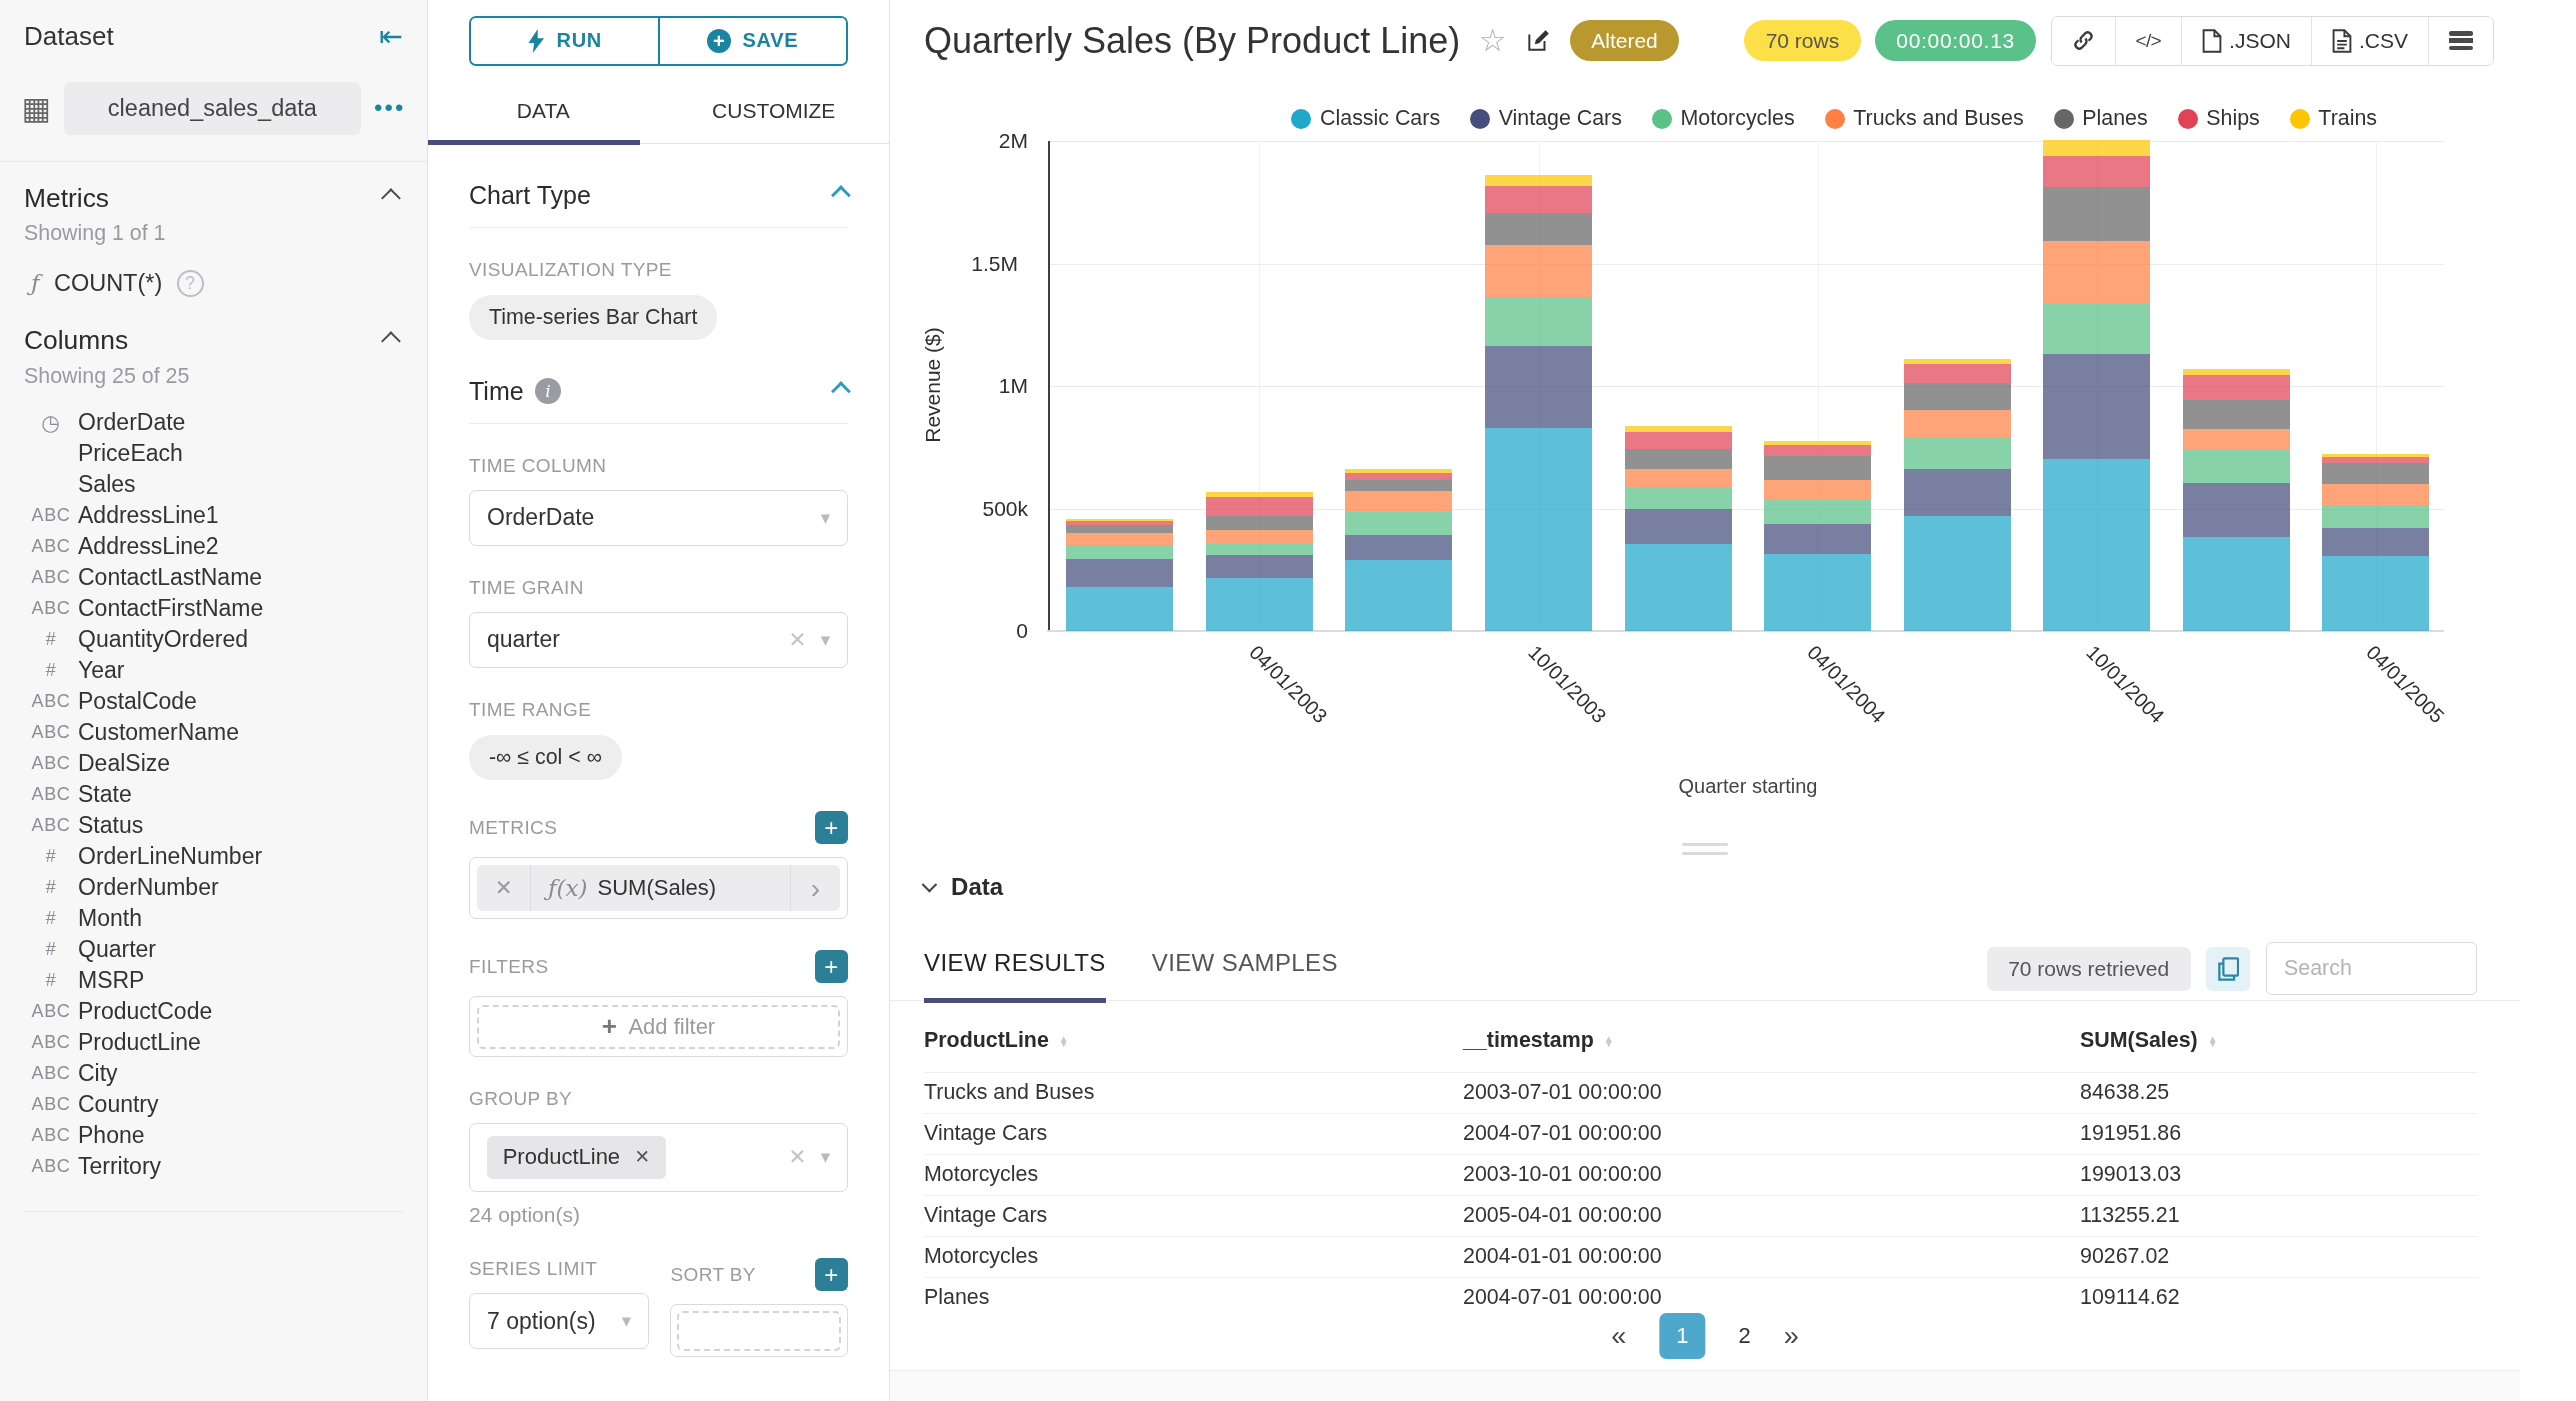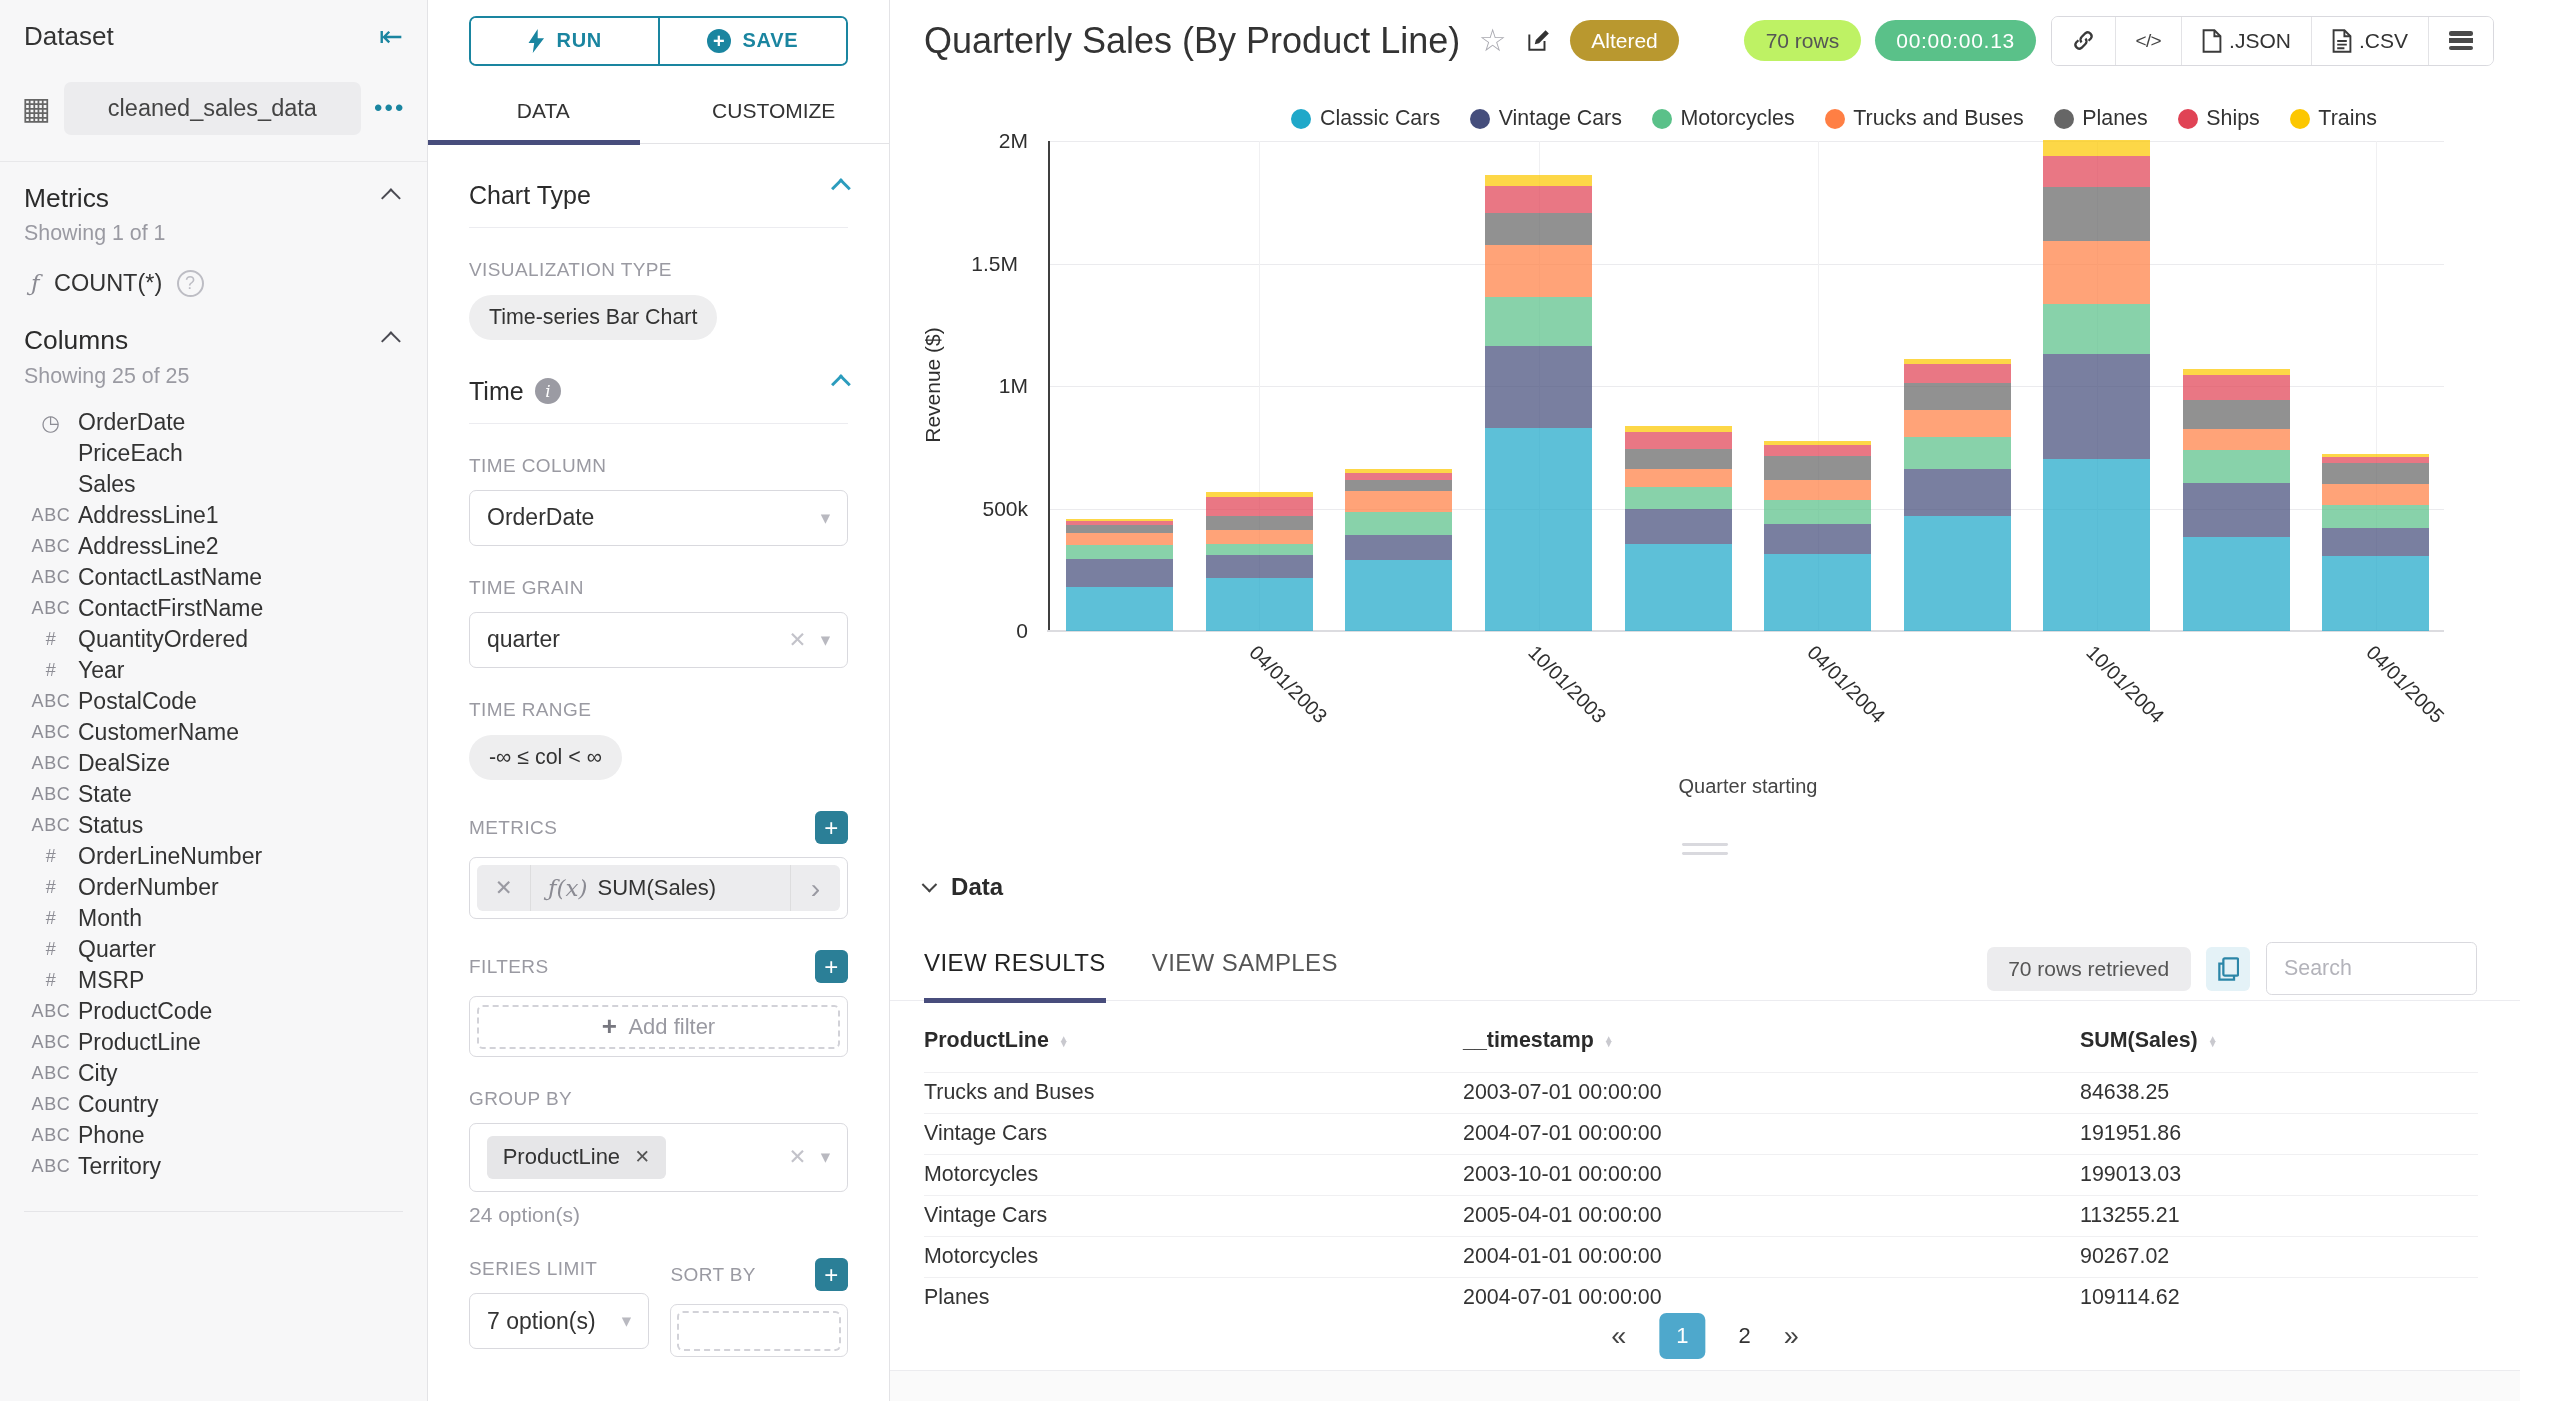--- a/index.html
+++ b/index.html
@@ -38,21 +38,21 @@
   
   .controls { width: 462px; min-width: 462px; border-right: 1.4px solid #e3e3e6; background: #fff; height: 100%; overflow: hidden; padding: 0 41px; }
   .btn-group-run { display: flex; border: 2.1px solid #1a85a0; border-radius: 7.1px; height: 50px; margin-top: 15.7px; overflow: hidden; }
   .btn-run, .btn-save { flex: 1; display: flex; align-items: center; justify-content: center; gap: 11.4px; color: #1a85a0; font-size: 20px; font-weight: bold; letter-spacing: 0.7px; cursor: pointer; background: #fff; }
   .btn-run { border-right: 2.1px solid #1a85a0; }
   .bolt-svg, .plusc { flex: none; }
   .plusc { width: 24px; height: 24px; background: #1a85a0; color: #fff; border-radius: 50%; display: flex; align-items: center; justify-content: center; font-size: 20px; line-height: 1; }
   .ctl-tabs { display: flex; margin: 33px -41px 0 -41px; border-bottom: 1.4px solid #e3e3e6; position: relative; }
   .ctl-tab { width: 50%; text-align: center; font-size: 21px; color: #333; padding-bottom: 20px; cursor: pointer; }
   .ctl-tab-underline { position: absolute; bottom: -2.1px; left: 0; width: 46%; height: 5px; background: #484d7c; }
-  .ctl-sec-head { display: flex; align-items: flex-start; justify-content: space-between; margin-top: 37px; padding-bottom: 17px; border-bottom: 1.4px solid #ececf0; }
+  .ctl-sec-head { display: flex; align-items: center; justify-content: space-between; margin-top: 37px; padding-bottom: 17px; border-bottom: 1.4px solid #ececf0; }
   .ctl-sec-title { font-size: 25px; color: #2b2b2b; display: flex; align-items: center; gap: 11.4px; }
   .chev-teal { width: 14.3px; height: 14.3px; border-top: 3.6px solid #2b9cbd; border-right: 3.6px solid #2b9cbd; transform: rotate(-45deg); }
   .info-ic { width: 26px; height: 26px; background: #9b9ba3; border-radius: 50%; color: #fff; font-size: 17px; font-style: italic; font-family: "DejaVu Serif", serif; display: inline-flex; align-items: center; justify-content: center; }
   .fld-label { font-size: 19px; color: #9a9aa2; letter-spacing: 0.4px; margin-top: 31px; display: flex; align-items: center; justify-content: space-between; }
   .pill-static { display: inline-flex; align-items: center; background: #eeeeef; border-radius: 24px; padding: 10px 20px; font-size: 21.4px; color: #333; margin-top: 14.3px; cursor: pointer; }
   .select { height: 56px; border: 1.4px solid #d9d9de; border-radius: 7.1px; display: flex; align-items: center; padding: 0 17px; margin-top: 13px; font-size: 23px; color: #333; background: #fff; cursor: pointer; }
   .select .grow { flex: 1; }
   .sel-x { color: #c3c3ca; font-size: 21.4px; margin-right: 14.3px; }
   .sel-caret { color: #b9b9c0; font-size: 18.6px; }
   .plus-btn { width: 33px; height: 33px; background: #2b7f97; border-radius: 5.7px; color: #fff; font-size: 24px; display: flex; align-items: center; justify-content: center; cursor: pointer; }
@@ -72,21 +72,21 @@
   .two-col .colB { flex: 1; }
 
   
   .main { position: relative; flex: 1; height: 100%; background: #fff; }
   .m-header { position: absolute; top: 15.7px; left: 34px; right: 26px; display: flex; align-items: center; gap: 18.6px; }
   .m-title { font-size: 36px; color: #333; }
   .star-ic { font-size: 31px; color: #a9a9b0; cursor: pointer; }
   .edit-ic { cursor: pointer; display: inline-flex; }
   .badge-altered { background: #b9982f; color: #fff; font-size: 21px; border-radius: 24px; padding: 8.6px 21.4px; }
   .m-right { margin-left: auto; display: flex; align-items: center; gap: 14.3px; }
-  .pill-gray { background: #bef264; color: #555; font-size: 21px; border-radius: 24px; padding: 8.6px 21.4px; }
+  .pill-gray { background: #fde047; color: #555; font-size: 21px; border-radius: 24px; padding: 8.6px 21.4px; }
   .pill-green { background: #5ac189; color: #fff; font-size: 21px; border-radius: 24px; padding: 8.6px 21.4px; letter-spacing: 0.7px; }
   .exp-group { display: flex; align-items: stretch; border: 1.4px solid #d9d9de; border-radius: 7.1px; overflow: hidden; height: 50px; }
   .exp-cell { display: flex; align-items: center; justify-content: center; gap: 7.1px; padding: 0 20px; border-right: 1.4px solid #e3e3e6; font-size: 21px; color: #333; cursor: pointer; background: #fff; }
   .exp-cell:last-child { border-right: none; }
   .code-txt { font-size: 19px; color: #444; letter-spacing: -0.7px; }
   .burger { width: 24px; height: 18.6px; position: relative; }
   .burger, .burger::before, .burger::after { border-radius: 2.1px; }
   .burger::before, .burger::after, .burger i { content: ""; position: absolute; left: 0; width: 100%; height: 4.3px; background: #4a4a4a; }
   .burger::before { top: 0; } .burger i { top: 7.1px; } .burger::after { top: 14.3px; }
 

